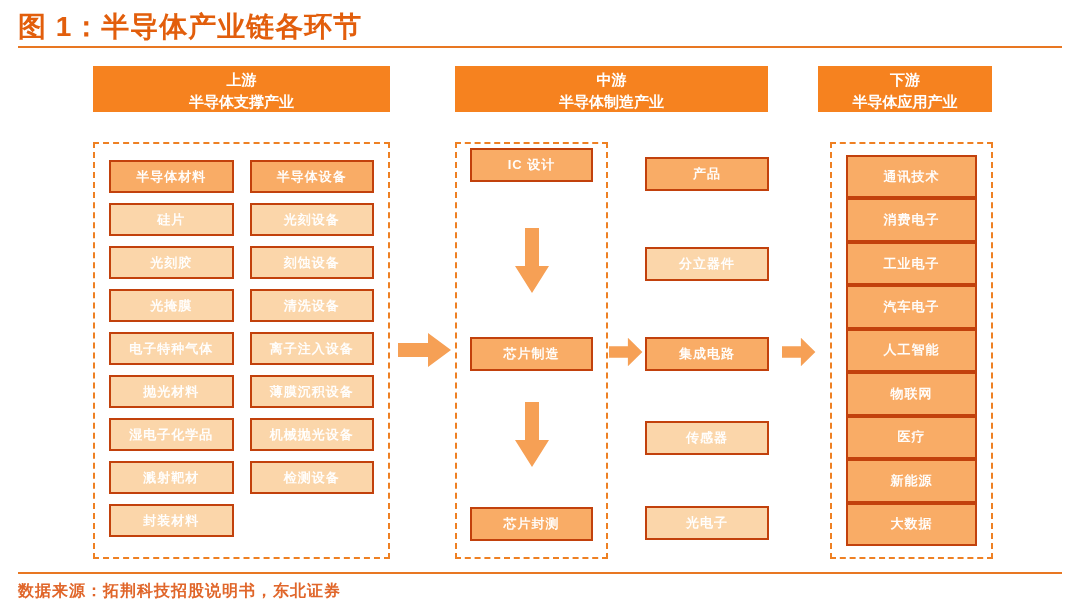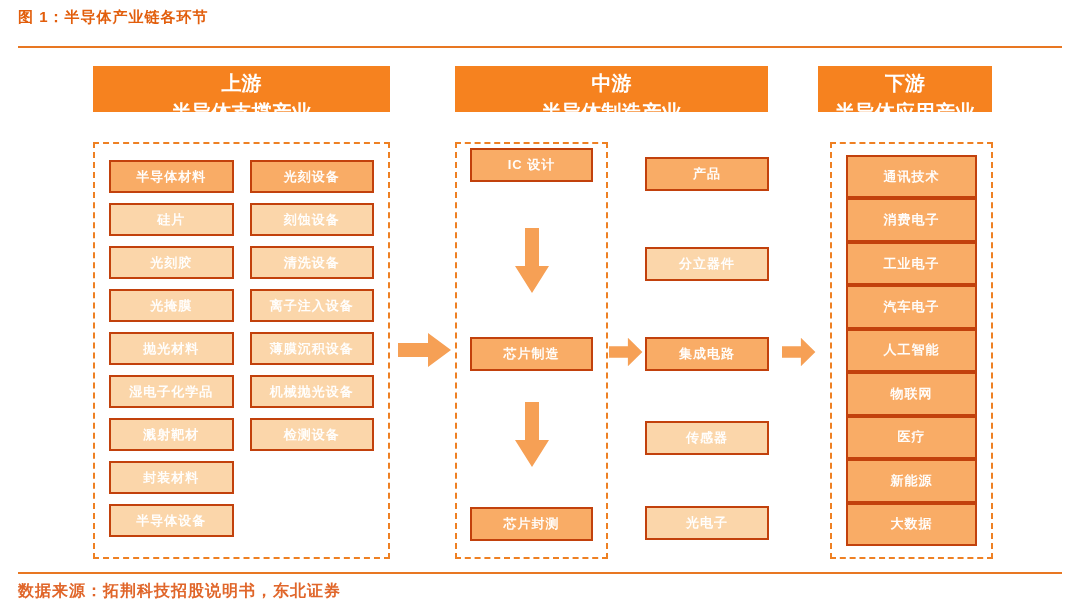--- a/index.html
+++ b/index.html
@@ -5,34 +5,34 @@
   * { margin: 0; padding: 0; box-sizing: border-box; }
   html, body { background: #ffffff; }
   body {
     font-family: "Liberation Sans", "DejaVu Sans", sans-serif;
     width: 1080px; height: 610px; position: relative; overflow: hidden;
   }
   .stage { position: absolute; inset: 0; width: 1080px; height: 610px; }
 
   .fig-title {
     position: absolute; left: 18px; top: 8px;
-    font-size: 15px; font-weight: bold; color: #E25E0C;
+    font-size: 28px; font-weight: bold; color: #E25E0C;
     letter-spacing: 1px; white-space: pre;
   }
   .rule-top { position: absolute; left: 18px; right: 18px; top: 46px; height: 2px; background: #E87722; }
   .rule-bottom { position: absolute; left: 18px; right: 18px; top: 572px; height: 2px; background: #E87722; }
   .fig-source {
     position: absolute; left: 18px; top: 581px;
     font-size: 16px; font-weight: bold; color: #E0662A; letter-spacing: 1px;
   }
 
   .col-header {
     position: absolute; top: 66px; height: 46px;
     background: #F6821F; color: #ffffff; text-align: center;
-    font-size: 20px; font-weight: bold; line-height: 1.45; padding-top: 3px;
+    font-size: 15px; font-weight: bold; line-height: 1.45; padding-top: 3px;
   }
   .hdr-up   { left: 93px;  width: 297px; }
   .hdr-mid  { left: 455px; width: 313px; }
   .hdr-down { left: 818px; width: 174px; }
 
   .dashed-box { position: absolute; top: 142px; height: 417px; border: 2px dashed #EE8023; background: transparent; }
   .box-up   { left: 93px;  width: 297px; padding: 16px 14px; }
   .box-mid  { left: 455px; width: 153px; }
   .box-down { left: 830px; width: 163px; padding: 11px 14px; display: flex; flex-direction: column; justify-content: space-between; }
 
@@ -94,20 +94,21 @@
     <div>下游</div>
     <div>半导体应用产业</div>
   </div>
 
   <div class="dashed-box box-up">
     <div class="up-grid">
         <div class="node">半导体材料</div>
         <div class="node">硅片</div>
         <div class="node">光刻胶</div>
         <div class="node">光掩膜</div>
+        <div class="node">电子特种气体</div>
         <div class="node">抛光材料</div>
         <div class="node">湿电子化学品</div>
         <div class="node">溅射靶材</div>
         <div class="node">封装材料</div>
         <div class="node">半导体设备</div>
         <div class="node">光刻设备</div>
         <div class="node">刻蚀设备</div>
         <div class="node">清洗设备</div>
         <div class="node">离子注入设备</div>
         <div class="node">薄膜沉积设备</div>

